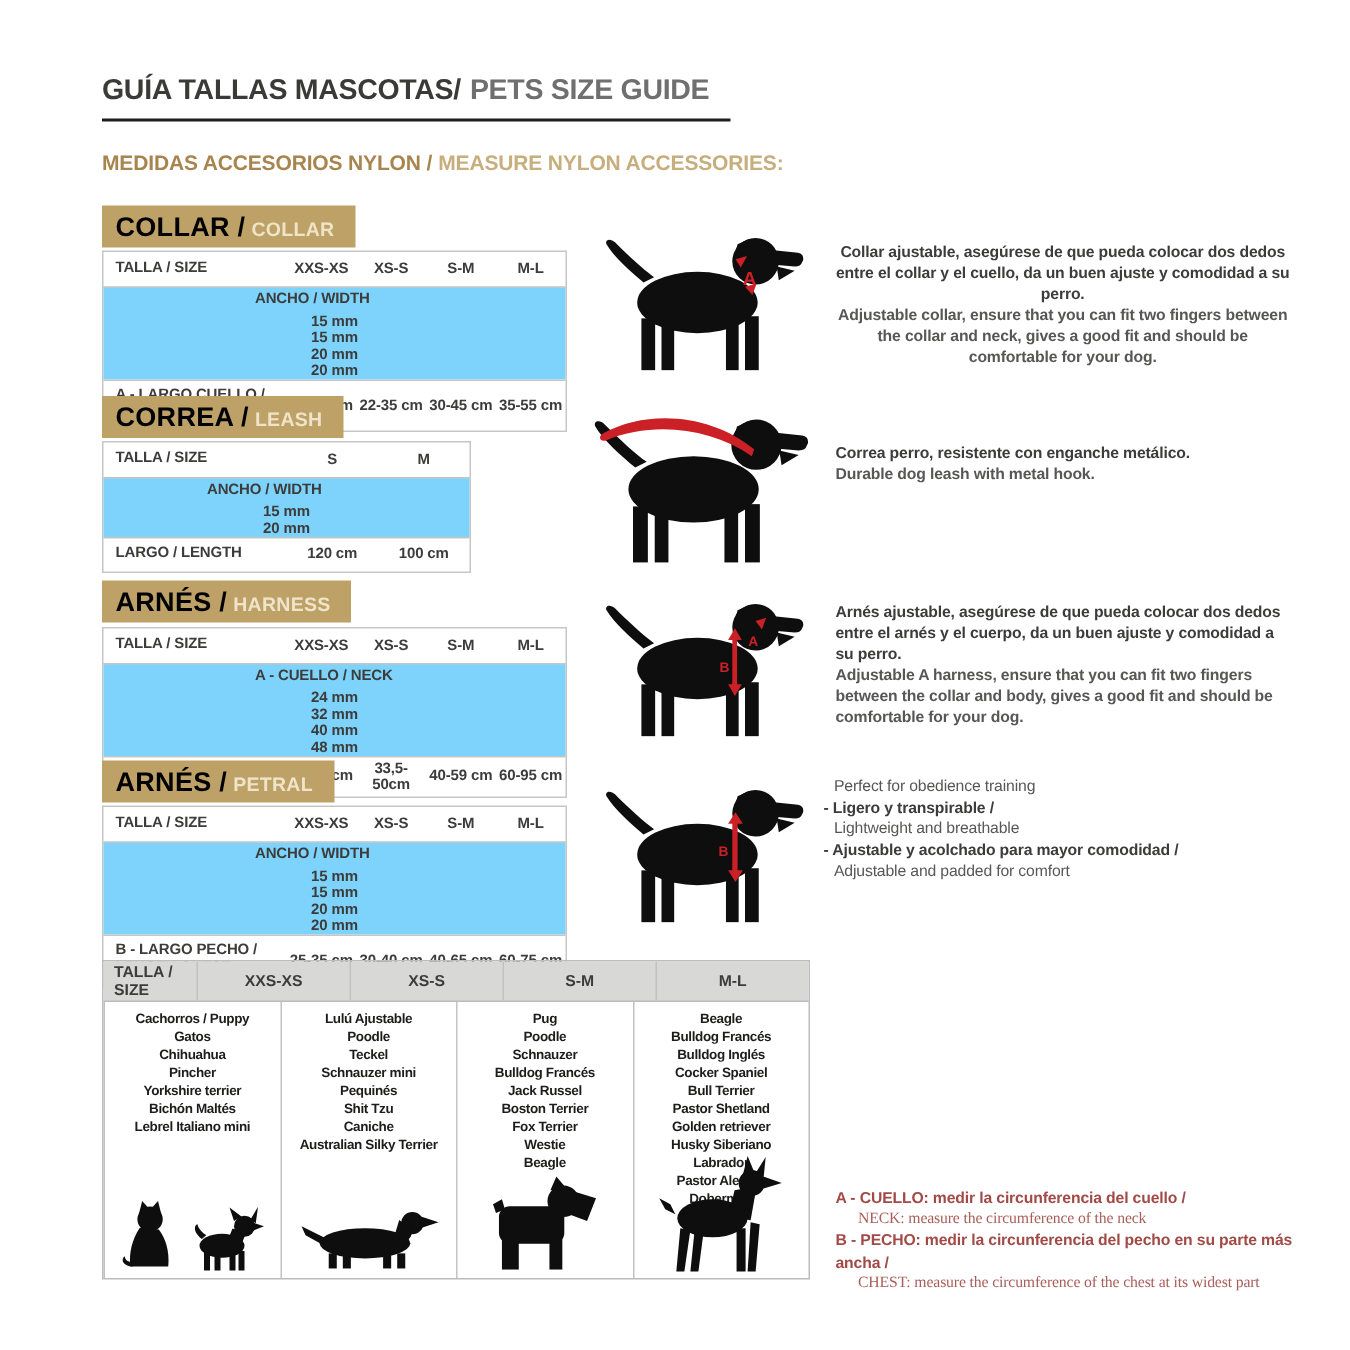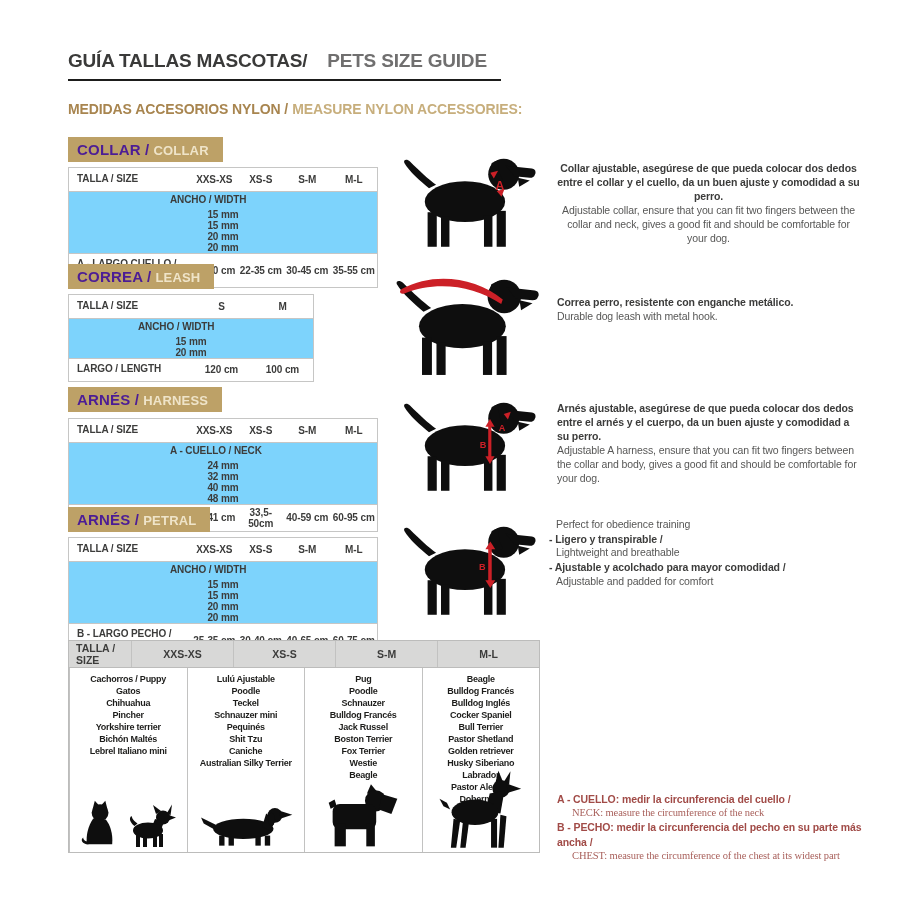--- a/index.html
+++ b/index.html
@@ -3,44 +3,44 @@
 <meta charset="utf-8">
 <style>
   html,body{margin:0;padding:0;background:#fff;}
   body{font-family:"Liberation Sans", sans-serif; -webkit-font-smoothing:antialiased;}
   .page{position:relative;width:900px;height:900px;background:#ffffff;overflow:hidden;}
   .abs{position:absolute;}
 
   
   .title-block{left:68px;top:50px;border-bottom:2px solid #1d1d1b;padding:0 14px 7px 0;}
   .title-es{font-size:19px;font-weight:700;color:#3a3a39;letter-spacing:-0.2px;}
-  .title-en{font-size:19px;font-weight:700;color:#706f6f;letter-spacing:-0.2px;margin-left:20px;}
+  .title-en{font-size:19px;font-weight:700;color:#706f6f;letter-spacing:-0.2px;margin-left:6px;}
   .subtitle-block{left:68px;top:100px;}
   .subtitle-es{font-size:14px;font-weight:700;color:#a8854f;letter-spacing:-0.1px;}
   .subtitle-en{font-size:14px;font-weight:700;color:#c7ae7c;letter-spacing:-0.1px;margin-left:4px;}
 
   
   .badge{background:#bda167;display:inline-block;padding:4px 14px 3px 9px;}
-  .badge .b-es{color:#4c1d95;font-size:15px;font-weight:700;letter-spacing:0.2px;text-align:center;}
+  .badge .b-es{color:#000000;font-size:18px;font-weight:700;letter-spacing:0.2px;text-align:center;}
   .badge .b-en{color:#efe4c9;font-size:13px;font-weight:700;letter-spacing:0.2px;margin-left:4px;text-align:center;}
 
   
   .mini-table{background:#fff;border:1px solid #c6c6c5;box-sizing:border-box;}
   .mt-row{display:flex;align-items:center;min-height:22px;border-top:1px solid #c6c6c5;}
   .mt-row:first-child{border-top:none;}
   .mt-row-tall{min-height:33px;}
   .mt-head{min-height:23px;}
   .mt-label{width:122px;box-sizing:border-box;padding:2px 3px 2px 8px;font-size:10px;font-weight:700;color:#3c3c3b;line-height:1.25;letter-spacing:-0.1px;}
   .mt-val{flex:1;text-align:center;font-size:10px;font-weight:700;color:#3c3c3b;letter-spacing:-0.1px;}
   .mt-gray{background:#7dd3fc;flex-direction:column;}
 
   
   .desc{width:303px;font-size:10.5px;line-height:1.33;letter-spacing:-0.1px;}
   .desc-es{font-weight:700;color:#3c3c3b;}
-  .desc-en{font-weight:400;color:#575756;}
+  .desc-en{font-weight:700;color:#575756;}
   .bullets{width:300px;font-size:10.5px;line-height:1.3;letter-spacing:-0.1px;}
   .bullet-es{font-weight:700;color:#3c3c3b;}
   .bullet-en{font-weight:400;color:#575756;padding-left:7px;margin-bottom:1px;}
 
   
   .breed-table{left:68px;top:640px;width:472px;height:213px;border:1px solid #bcbcbb;box-sizing:border-box;display:flex;flex-direction:column;}
   .bt-head{display:flex;background:#d8d8d7;border-bottom:1px solid #bcbcbb;height:26px;align-items:center;}
   .bt-head-c0{width:62px;box-sizing:border-box;padding-left:7px;font-size:10.5px;font-weight:700;color:#3c3c3b;}
   .bt-head-c{flex:1;text-align:center;font-size:10.5px;font-weight:700;color:#3c3c3b;border-left:1px solid #c2c2c1;align-self:stretch;display:flex;align-items:center;justify-content:center;}
   .bt-body{flex:1;display:flex;}

